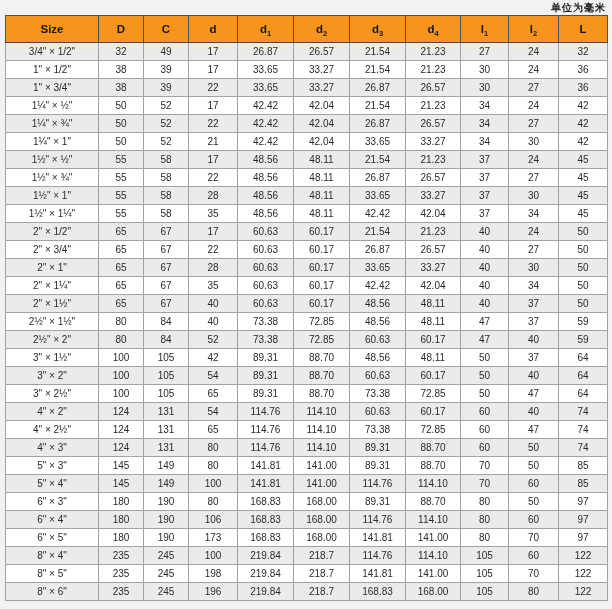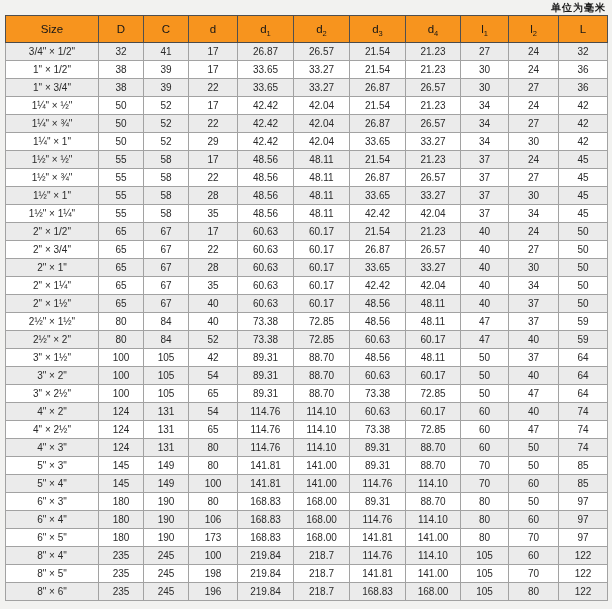--- a/index.html
+++ b/index.html
@@ -32,21 +32,21 @@
     width: 602px;
     border-collapse: collapse;
     table-layout: fixed;
     border: 1px solid #4a4a4a;
     background: #ffffff;
   }
   table.spec-table th {
     background: #F7941E;
     height: 26px;
     font-size: 11.5px;
-    font-weight: normal;
+    font-weight: bold;
     color: #161616;
     text-align: center;
     vertical-align: middle;
     border: 1px solid #4f4f4f;
     border-bottom: 1px solid #4a4a4a;
     padding: 0;
   }
   table.spec-table th sub {
     font-size: 7.5px;
     line-height: 0;
@@ -110,21 +110,21 @@
           <th>d<sub>4</sub></th>
           <th>l<sub>1</sub></th>
           <th>l<sub>2</sub></th>
           <th>L</th>
         </tr>
     </thead>
     <tbody id="table-body">
         <tr>
           <td>3/4" × 1/2"</td>
           <td>32</td>
-          <td>41</td>
+          <td>49</td>
           <td>17</td>
           <td>26.87</td>
           <td>26.57</td>
           <td>21.54</td>
           <td>21.23</td>
           <td>27</td>
           <td>24</td>
           <td>32</td>
         </tr>
         <tr>
@@ -176,21 +176,21 @@
           <td>26.87</td>
           <td>26.57</td>
           <td>34</td>
           <td>27</td>
           <td>42</td>
         </tr>
         <tr>
           <td>1¼" × 1"</td>
           <td>50</td>
           <td>52</td>
-          <td>29</td>
+          <td>21</td>
           <td>42.42</td>
           <td>42.04</td>
           <td>33.65</td>
           <td>33.27</td>
           <td>34</td>
           <td>30</td>
           <td>42</td>
         </tr>
         <tr>
           <td>1½" × ½"</td>

